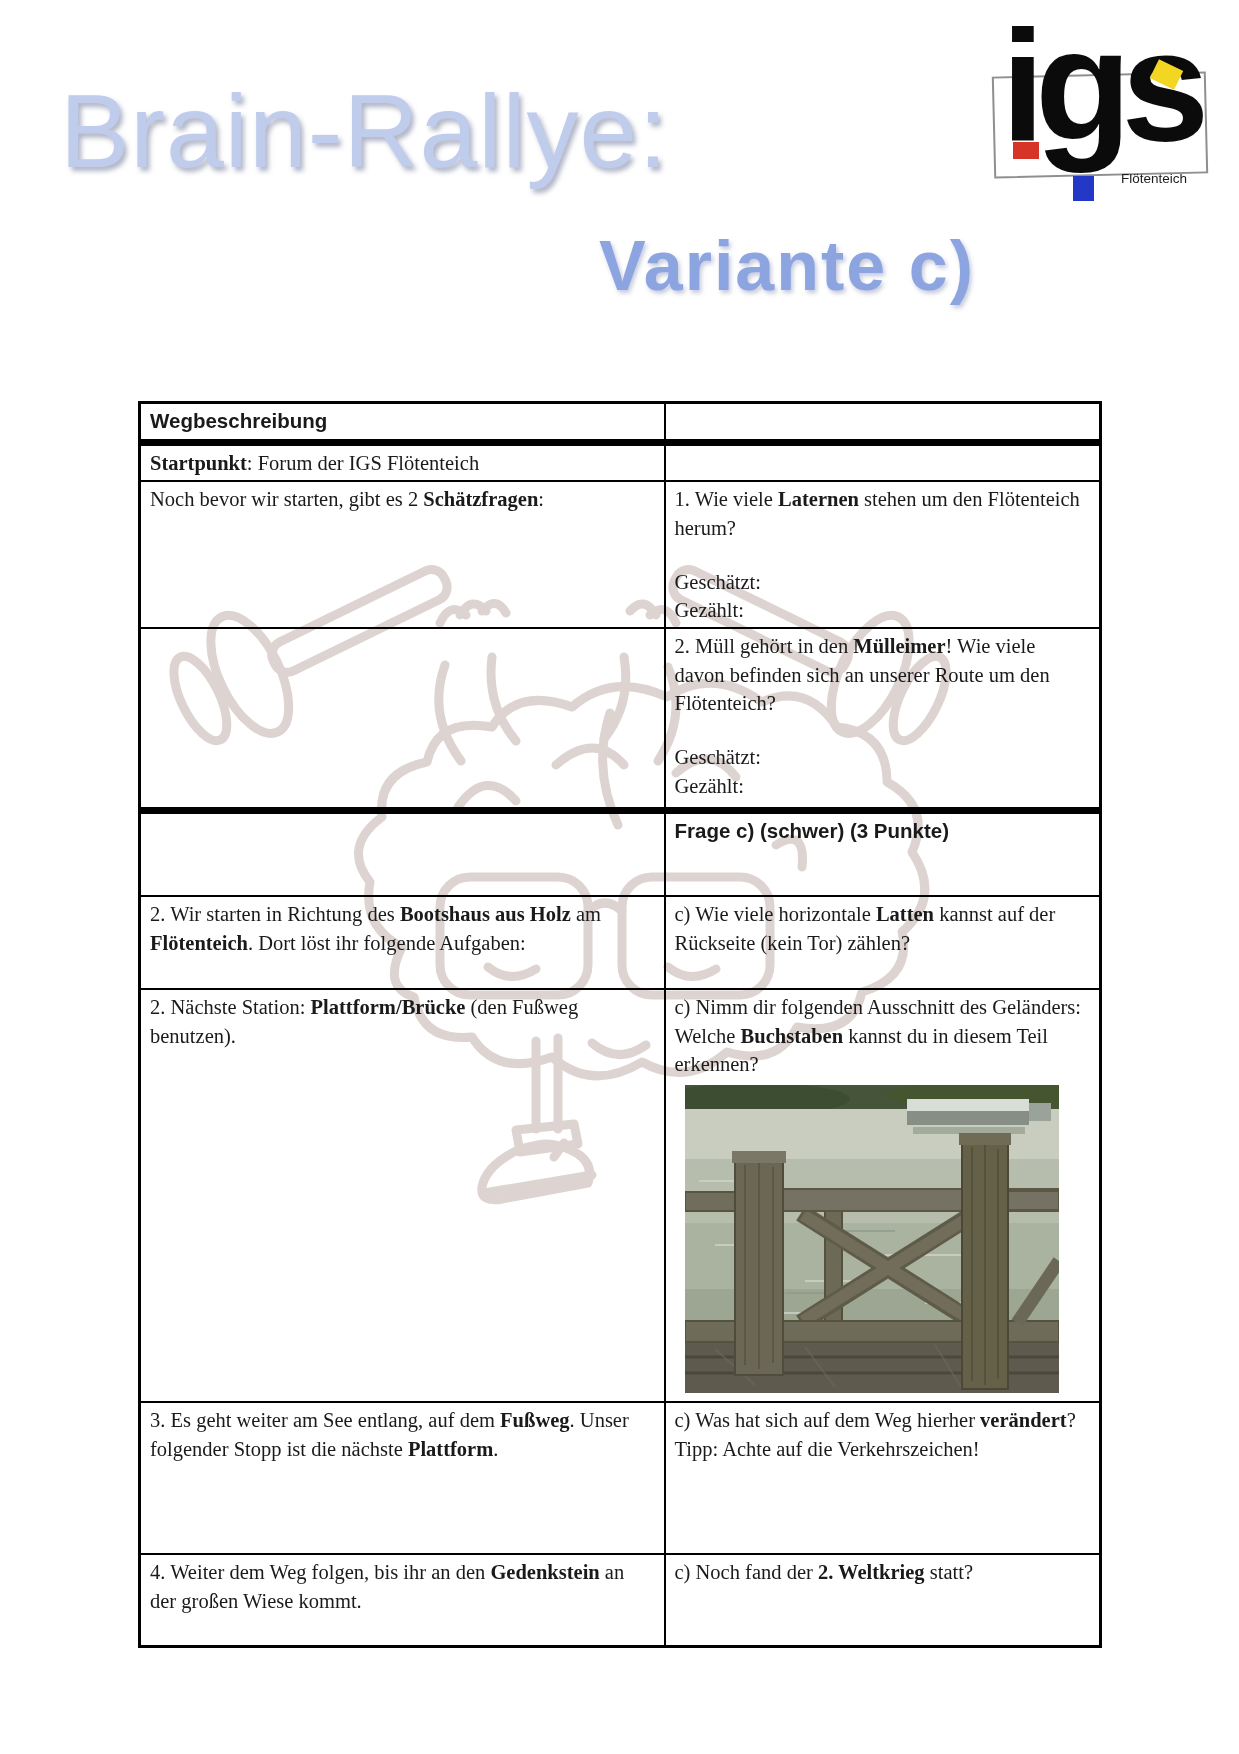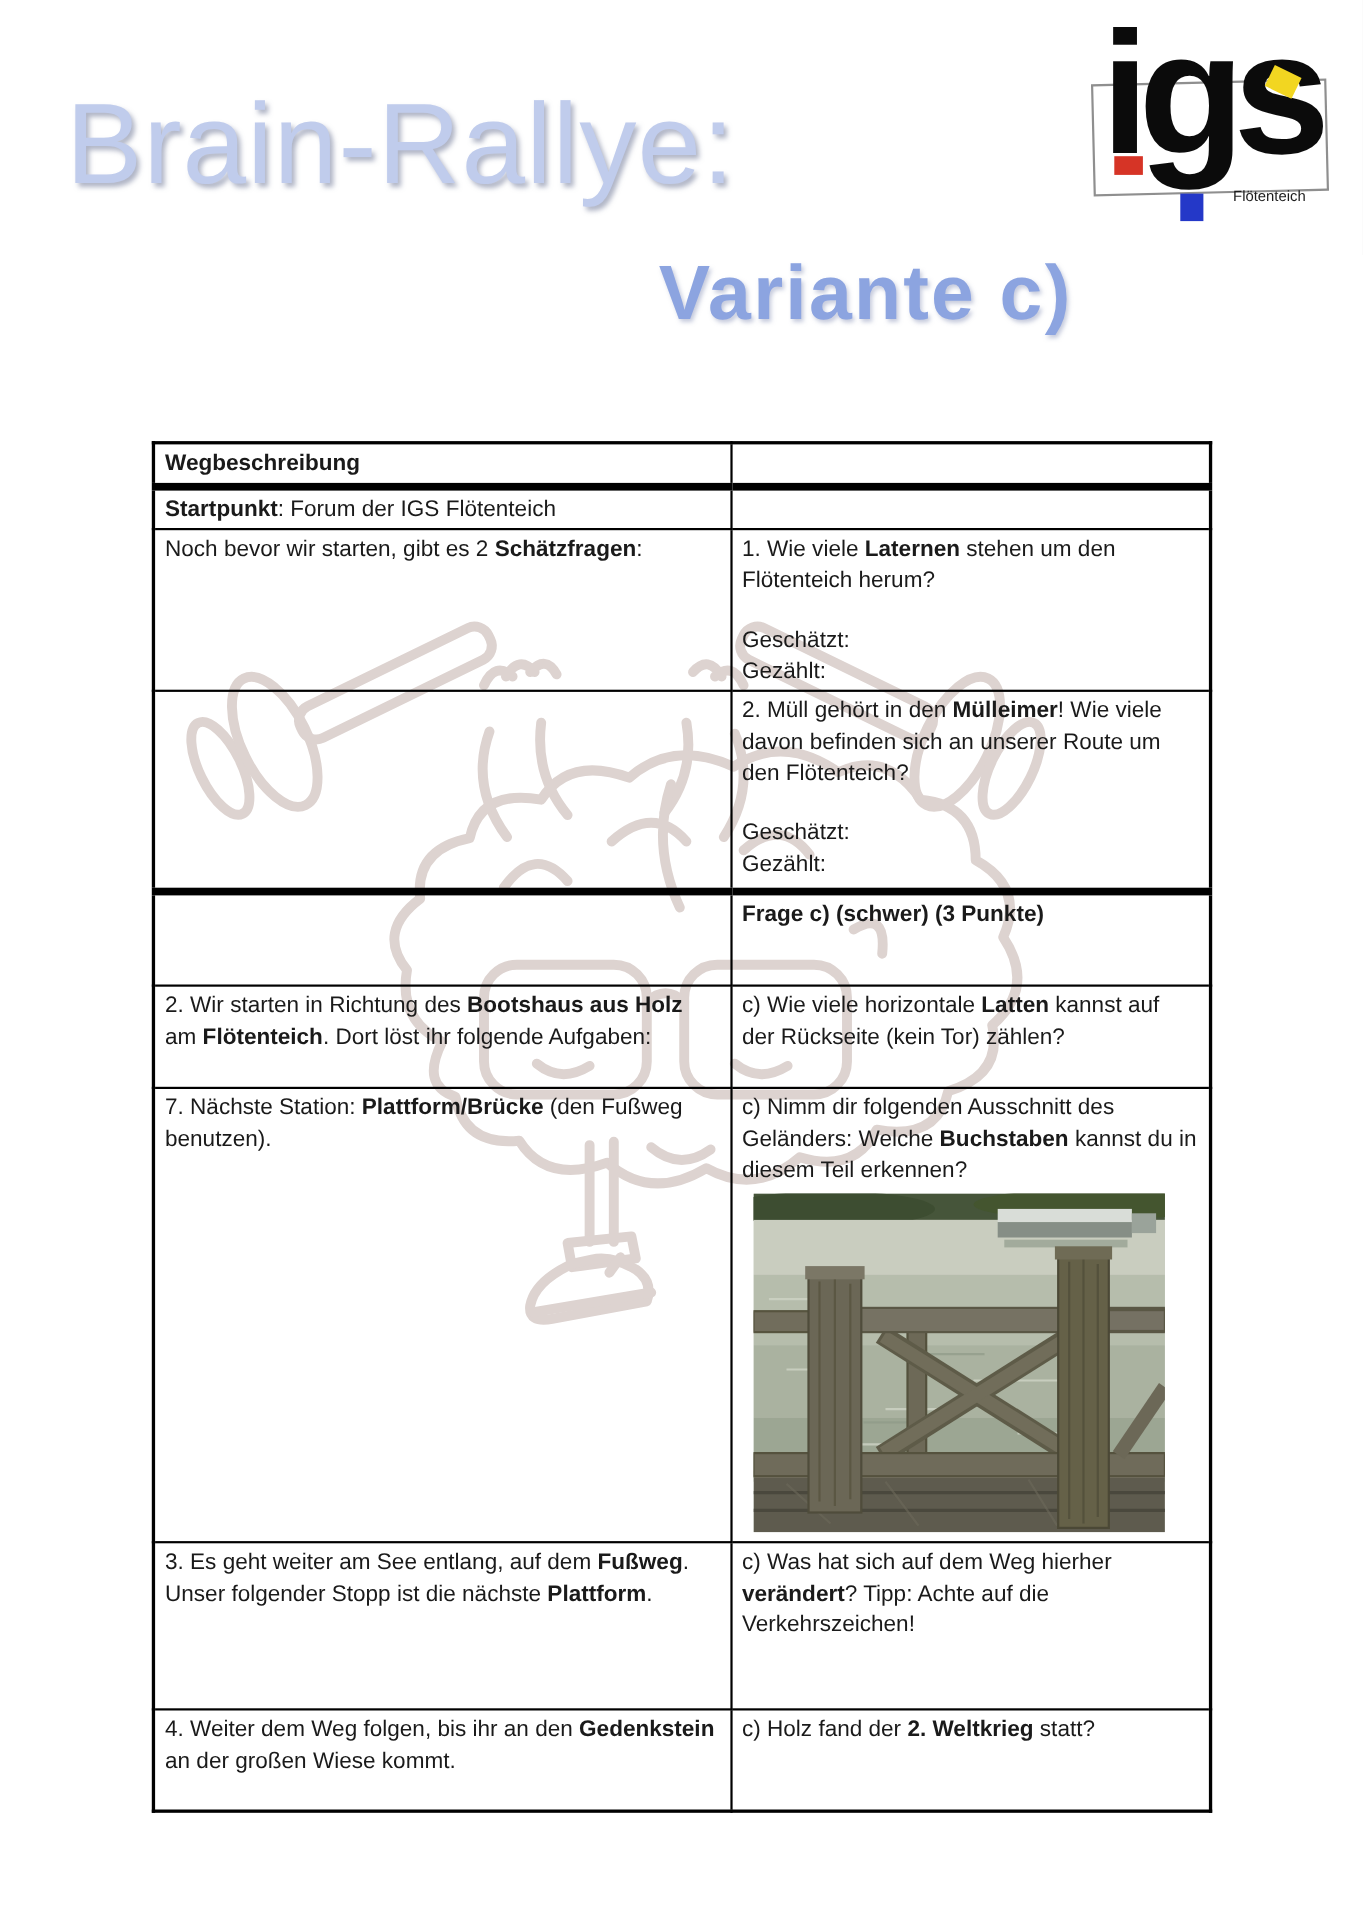--- a/index.html
+++ b/index.html
@@ -44,21 +44,21 @@
     border:3px solid #000;
     margin-top:11px;
   }
   table.sheet td {
     border:2px solid #000; vertical-align:top; background:transparent;
     padding:3px 10px 3px 9px; font-size:20.5px; line-height:1.38;
   }
   tr.thick-below td { border-bottom-width:7px; }
   td.head { font-size:26px; font-weight:bold; padding-top:4px; }
   td.section { vertical-align:bottom; font-weight:bold; font-size:26px; padding-bottom:5px; }
-  td p, .rich p { margin:0; }
+  td p, .rich p { margin:0;font-family:Liberation Serif, serif; }
   td.gap1 p:first-child { margin-bottom:26px; }
   td.rcell { padding-left:12px; }
   .photo { margin:7px 0 0 10px; width:374px; height:308px; }
 </style>
 </head>
 <body>
 
 <div class="page">
 
   <div class="title">Brain-Rallye:</div>
@@ -151,21 +151,21 @@
       <td>
             <p><span>2. Wir starten in Richtung des </span><b>Bootshaus aus Holz</b><span> am </span><b>Flötenteich</b><span>. Dort löst ihr folgende Aufgaben:</span></p>
           </td>
       <td class="rcell">
             <p><span>c) Wie viele horizontale </span><b>Latten</b><span> kannst auf der Rückseite (kein Tor) zählen?</span></p>
           </td>
     </tr>
 
     <tr style="height:413px">
       <td>
-            <p><span>7. Nächste Station: </span><b>Plattform/Brücke</b><span> (den Fußweg benutzen).</span></p>
+            <p><span>2. Nächste Station: </span><b>Plattform/Brücke</b><span> (den Fußweg benutzen).</span></p>
           </td>
       <td class="rcell">
         <div class="rich">
               <p><span>c) Nimm dir folgenden Ausschnitt des Geländers: Welche </span><b>Buchstaben</b><span> kannst du in diesem Teil erkennen?</span></p>
             </div>
         <div class="photo">
           <svg width="374" height="308" viewBox="0 0 374 308">
             <rect width="374" height="308" fill="#bcc1b4"></rect>
             <rect width="374" height="24" fill="#46553a"></rect>
             <ellipse cx="70" cy="14" rx="95" ry="16" fill="#3d4d31"></ellipse>
@@ -220,19 +220,19 @@
       <td class="rcell">
             <p><span>c) Was hat sich auf dem Weg hierher </span><b>verändert</b><span>? Tipp: Achte auf die Verkehrszeichen!</span></p>
           </td>
     </tr>
 
     <tr style="height:92px">
       <td>
             <p><span>4. Weiter dem Weg folgen, bis ihr an den </span><b>Gedenkstein</b><span> an der großen Wiese kommt.</span></p>
           </td>
       <td class="rcell">
-            <p><span>c) Holz fand der </span><b>2. Weltkrieg</b><span> statt?</span></p>
+            <p><span>c) Noch fand der </span><b>2. Weltkrieg</b><span> statt?</span></p>
           </td>
     </tr>
 
   </tbody>
     </table>
 </div>
 
 </body></html>

